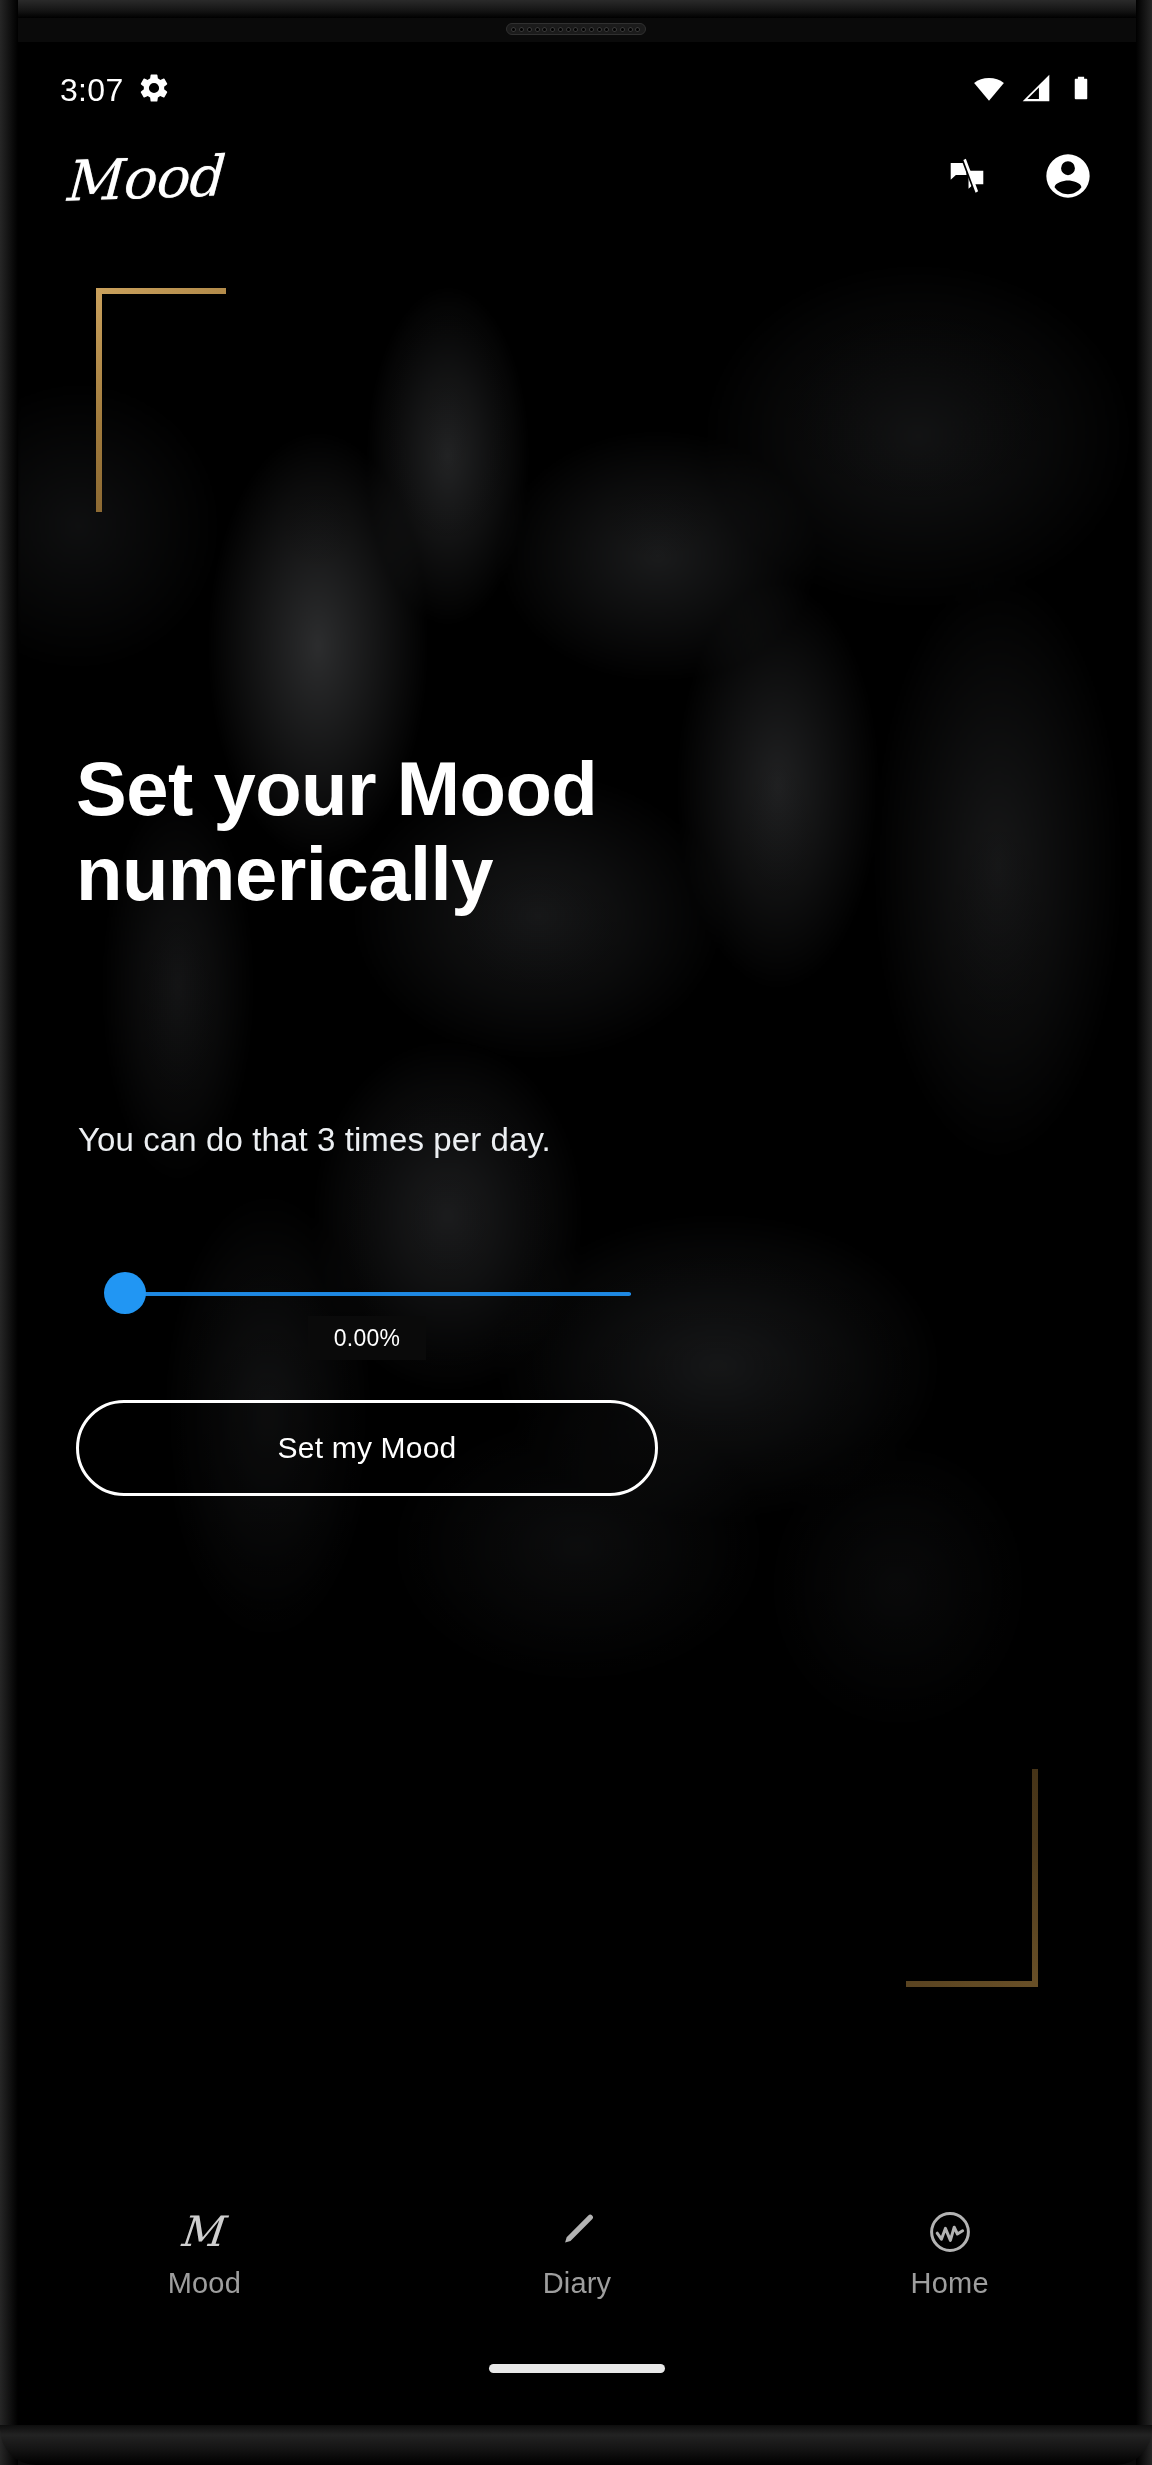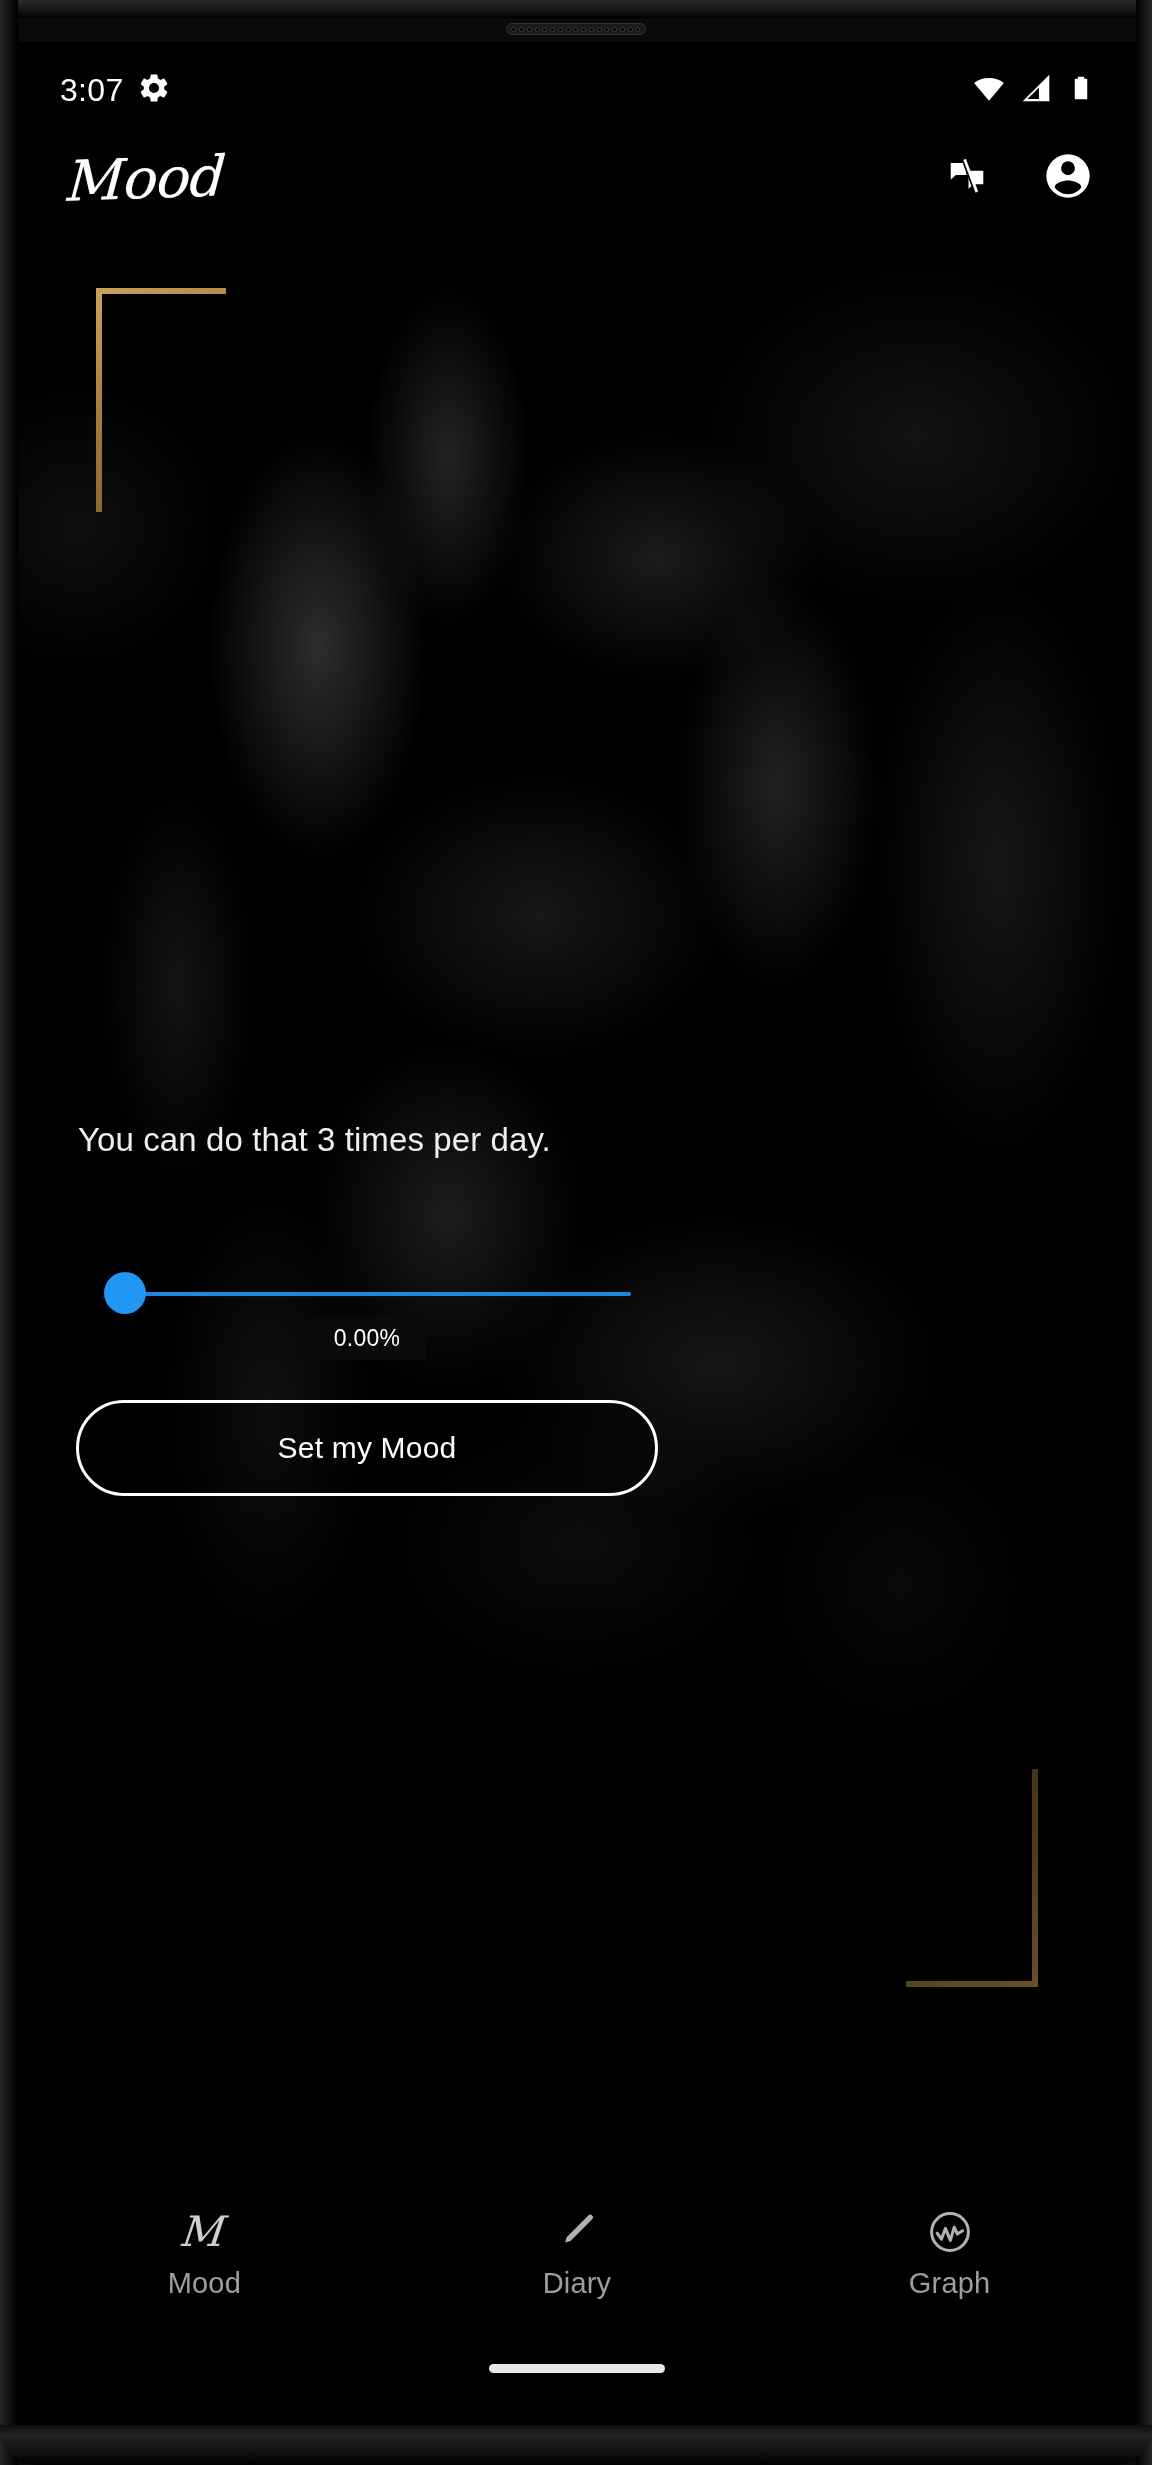--- a/index.html
+++ b/index.html
@@ -268,20 +268,21 @@
 
     <div class="hero">
       <div class="smoke"></div>
       <div class="smoke2"></div>
       <div class="smoke-veil"></div>
 
       <div class="frame-tl"></div>
       <div class="frame-br"></div>
 
       <div class="content">
+        <div class="headline">Set your Mood numerically</div>
         <div class="subline">You can do that 3 times per day.</div>
 
         <div class="slider-wrap">
           <div class="slider-track-inactive"></div>
           <div class="slider-rest"></div>
           <div class="slider-thumb"></div>
         </div>
 
         <div class="pct-chip">
           <div class="pct-text">0.00%</div>
@@ -309,21 +310,21 @@
           <div class="navlabel">Diary</div>
         </div>
 
         <div class="navitem">
           <div class="navicon">
             <svg width="48" height="48" viewBox="0 0 24 24" fill="none" stroke="#b3b3b3" stroke-width="1.5">
               <circle cx="12" cy="12" r="9.2"></circle>
               <path d="M5.6 12.6l2.1 3.0 2.0-5.4 2.5 6.0 1.9-6.6 1.6 3.4 2.6-1.6" stroke-linejoin="round" stroke-linecap="round"></path>
             </svg>
           </div>
-          <div class="navlabel">Graph</div>
+          <div class="navlabel">Home</div>
         </div>
 
       </div>
 
       <div class="gesturebar"></div>
     </div>
   </div>
 
   <div class="bezel-bottom"></div>
 </div>

